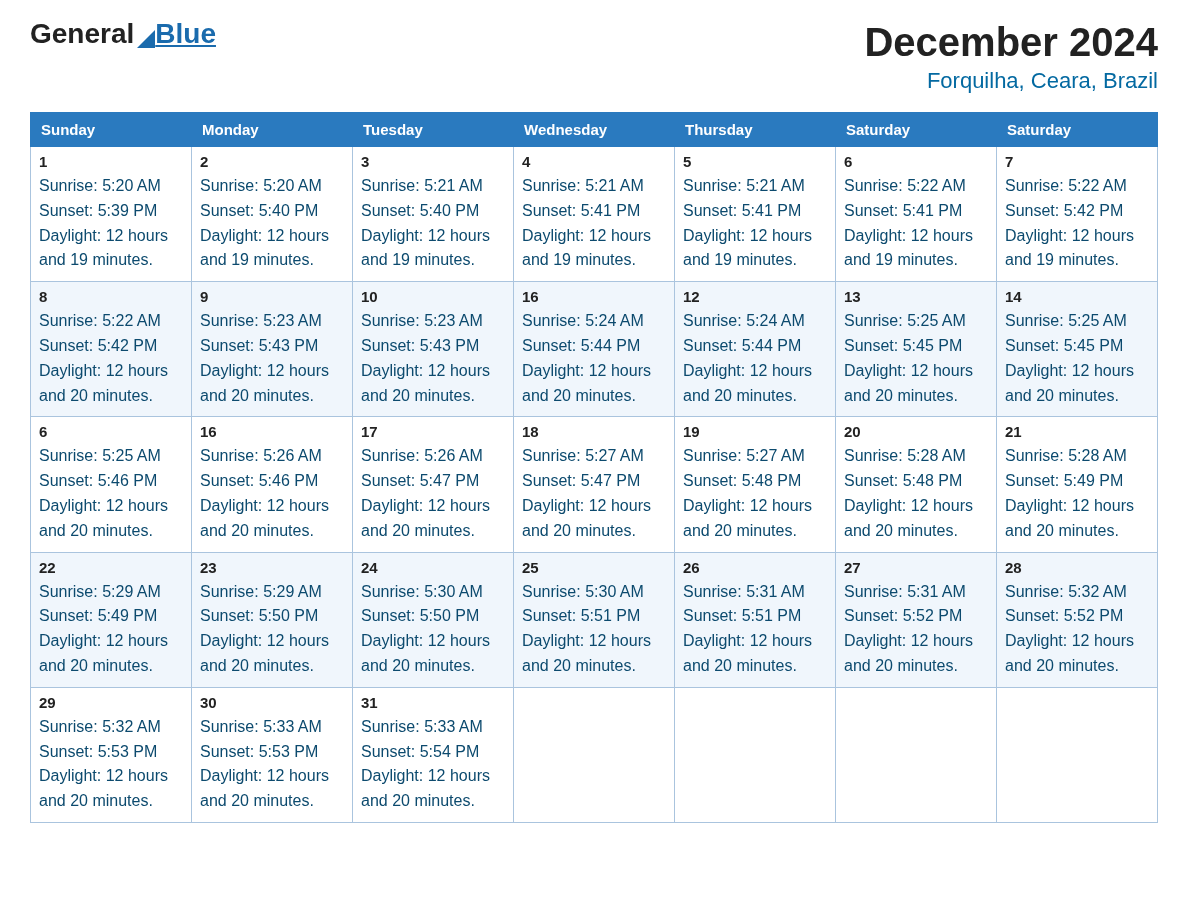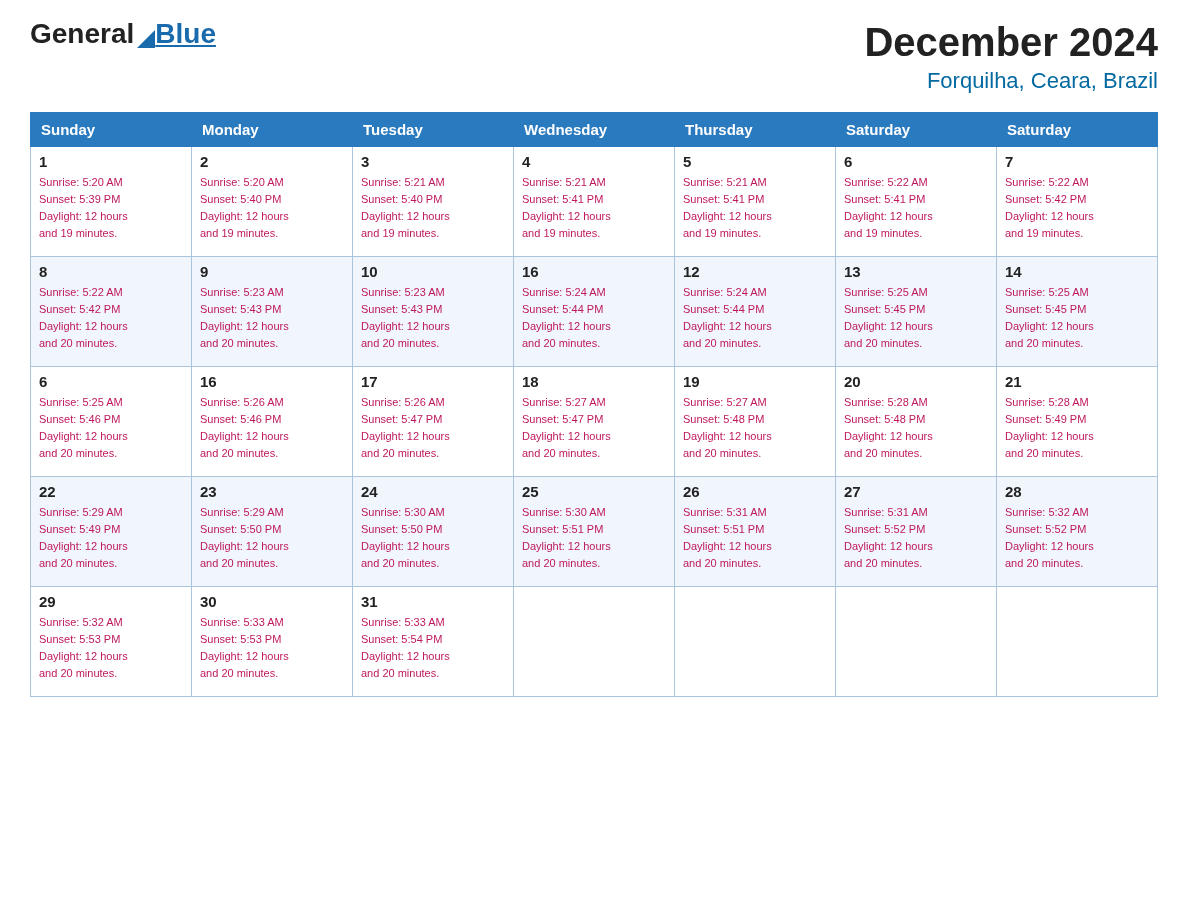--- a/index.html
+++ b/index.html
@@ -90,23 +90,23 @@
     .calendar-table tr:nth-child(odd) td {
       background-color: #fff;
     }
     .day-number {
       font-size: 15px;
       font-weight: bold;
       margin-bottom: 4px;
       display: block;
     }
     .day-info {
-      font-size: 11px;
+      font-size: 16px;
       line-height: 1.55;
-      color: #be185d;
+      color: #0c4a6e;
     }
     .empty-cell {
       background: #fff !important;
     }
   </style>
 </head>
 <body>
 
 <div class="header">
   <div class="logo-block">

